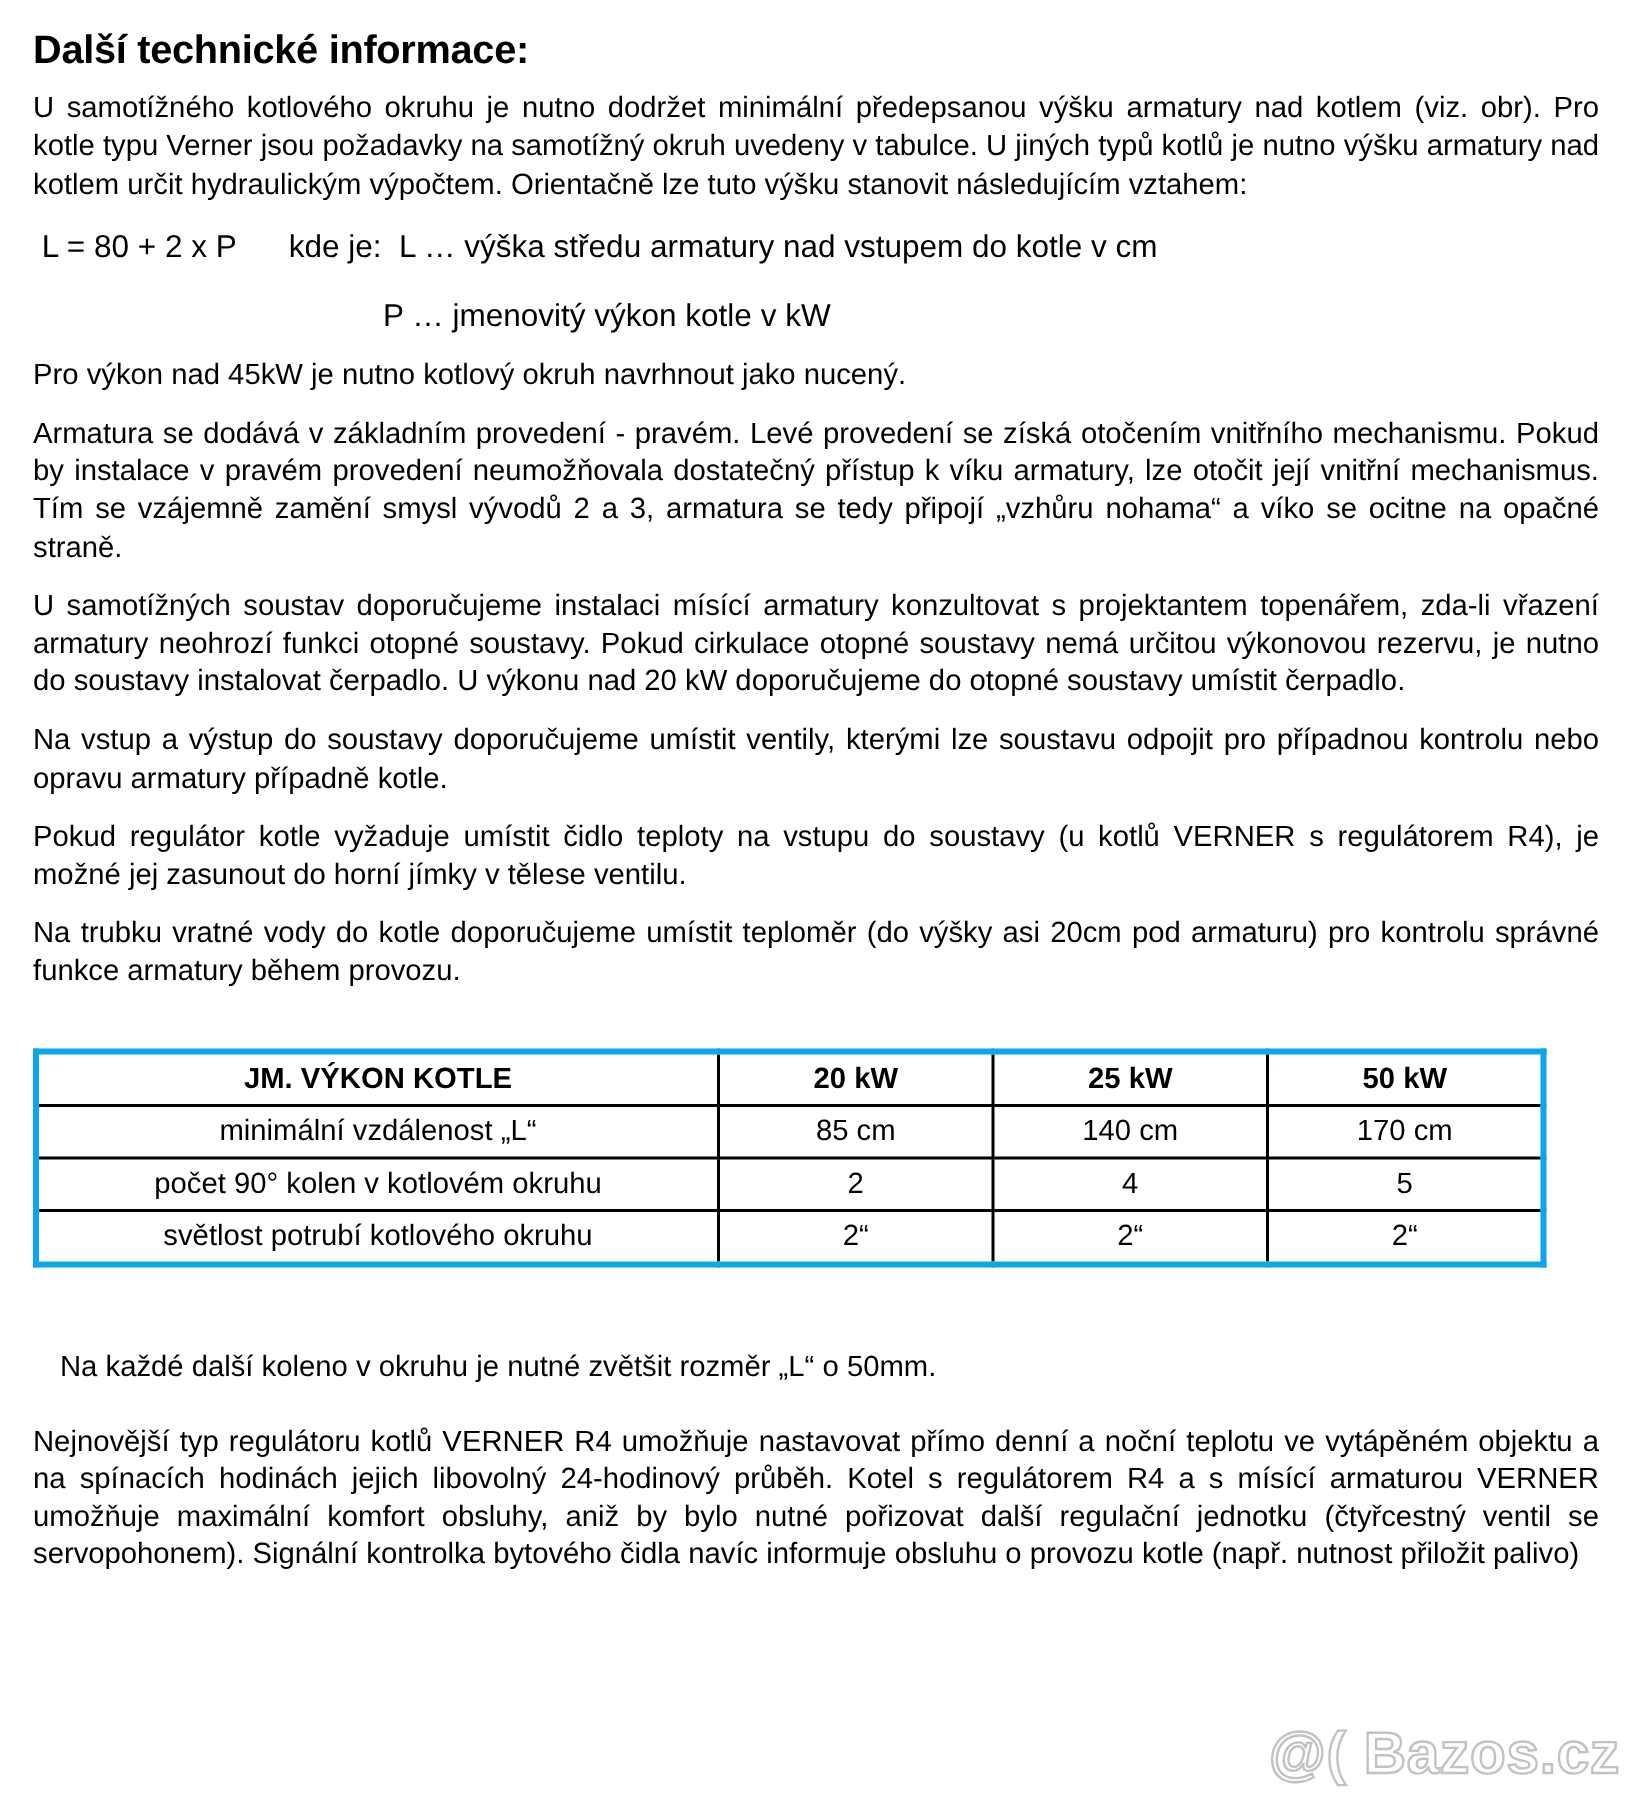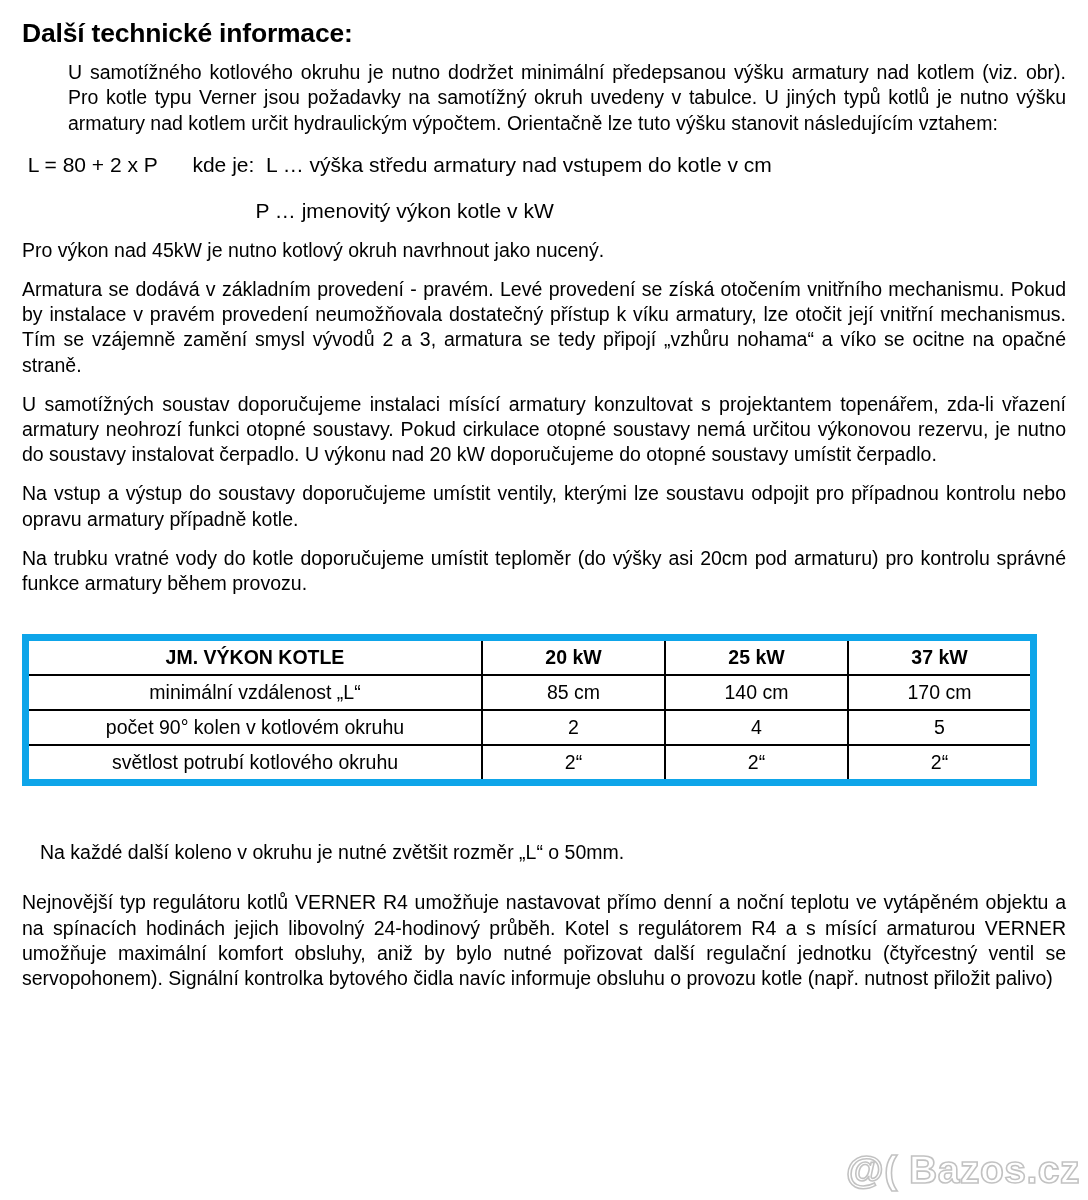--- a/index.html
+++ b/index.html
@@ -44,41 +44,41 @@
   .heading-2-wrap { padding-top: 31px; }
 
   p.para {
     font-size: 19.5px;
     line-height: 25.2px;
     text-align: justify;
     margin: 0;
     padding: 0;
     word-spacing: 0px;
   }
-  p.para.first { padding-top: 12px; margin-left: 46px; }
+  p.para.first { padding-top: 12px; }
   .gap-para { padding-top: 14px; }
 
   
   .formula {
     font-size: 21px;
     line-height: 26px;
     margin: 0;
     padding: 0;
     white-space: pre;
   }
   .formula-wrap { padding-top: 16px; }
   .formula-line2 { padding-left: 0; margin-top: 20px; }
 
   
   .table-wrap { padding-top: 38px; }
   table.spec {
     border-collapse: collapse;
     width: 983px;
     table-layout: fixed;
-    border: 7px solid #0ea5e9;
+    border: 4px solid #0ea5e9;
   }
   table.spec td, table.spec th {
     border: 2px solid #000;
     text-align: center;
     vertical-align: middle;
     height: 33px;
     font-size: 19.5px;
     font-weight: normal;
     padding: 0 2px;
   }
@@ -136,33 +136,36 @@
     </div>
 
     <div class="gap-para">
       <p class="para">U samotížných soustav doporučujeme instalaci mísící armatury konzultovat s projektantem topenářem, zda-li vřazení armatury neohrozí funkci otopné soustavy. Pokud cirkulace otopné soustavy nemá určitou výkonovou rezervu, je nutno do soustavy instalovat čerpadlo. U výkonu nad 20 kW doporučujeme do otopné soustavy umístit čerpadlo.</p>
     </div>
 
     <div class="gap-para">
       <p class="para">Na vstup a výstup do soustavy doporučujeme umístit ventily, kterými lze soustavu odpojit pro případnou kontrolu nebo opravu armatury případně kotle.</p>
     </div>
 
+    <div class="gap-para">
+      <p class="para">Pokud regulátor kotle vyžaduje umístit čidlo teploty na vstupu do soustavy (u kotlů VERNER s regulátorem R4), je možné jej zasunout do horní jímky v tělese ventilu.</p>
+    </div>
 
     <div class="gap-para">
       <p class="para">Na trubku vratné vody do kotle doporučujeme umístit teploměr (do výšky asi 20cm pod armaturu) pro kontrolu správné funkce armatury během provozu.</p>
     </div>
 
     <div class="table-wrap">
       <table class="spec">
         <thead>
           <tr class="header-row">
             <th class="col-label">JM. VÝKON KOTLE</th>
             <th class="col-val">20 kW</th>
             <th class="col-val">25 kW</th>
-            <th class="col-val">37 kW</th>
+            <th class="col-val">50 kW</th>
           </tr>
         </thead>
         <tbody>
           <tr>
             <td class="col-label">minimální vzdálenost „L“</td>
             <td class="col-val">85 cm</td>
             <td class="col-val">140 cm</td>
             <td class="col-val">170 cm</td>
           </tr>
           <tr>

